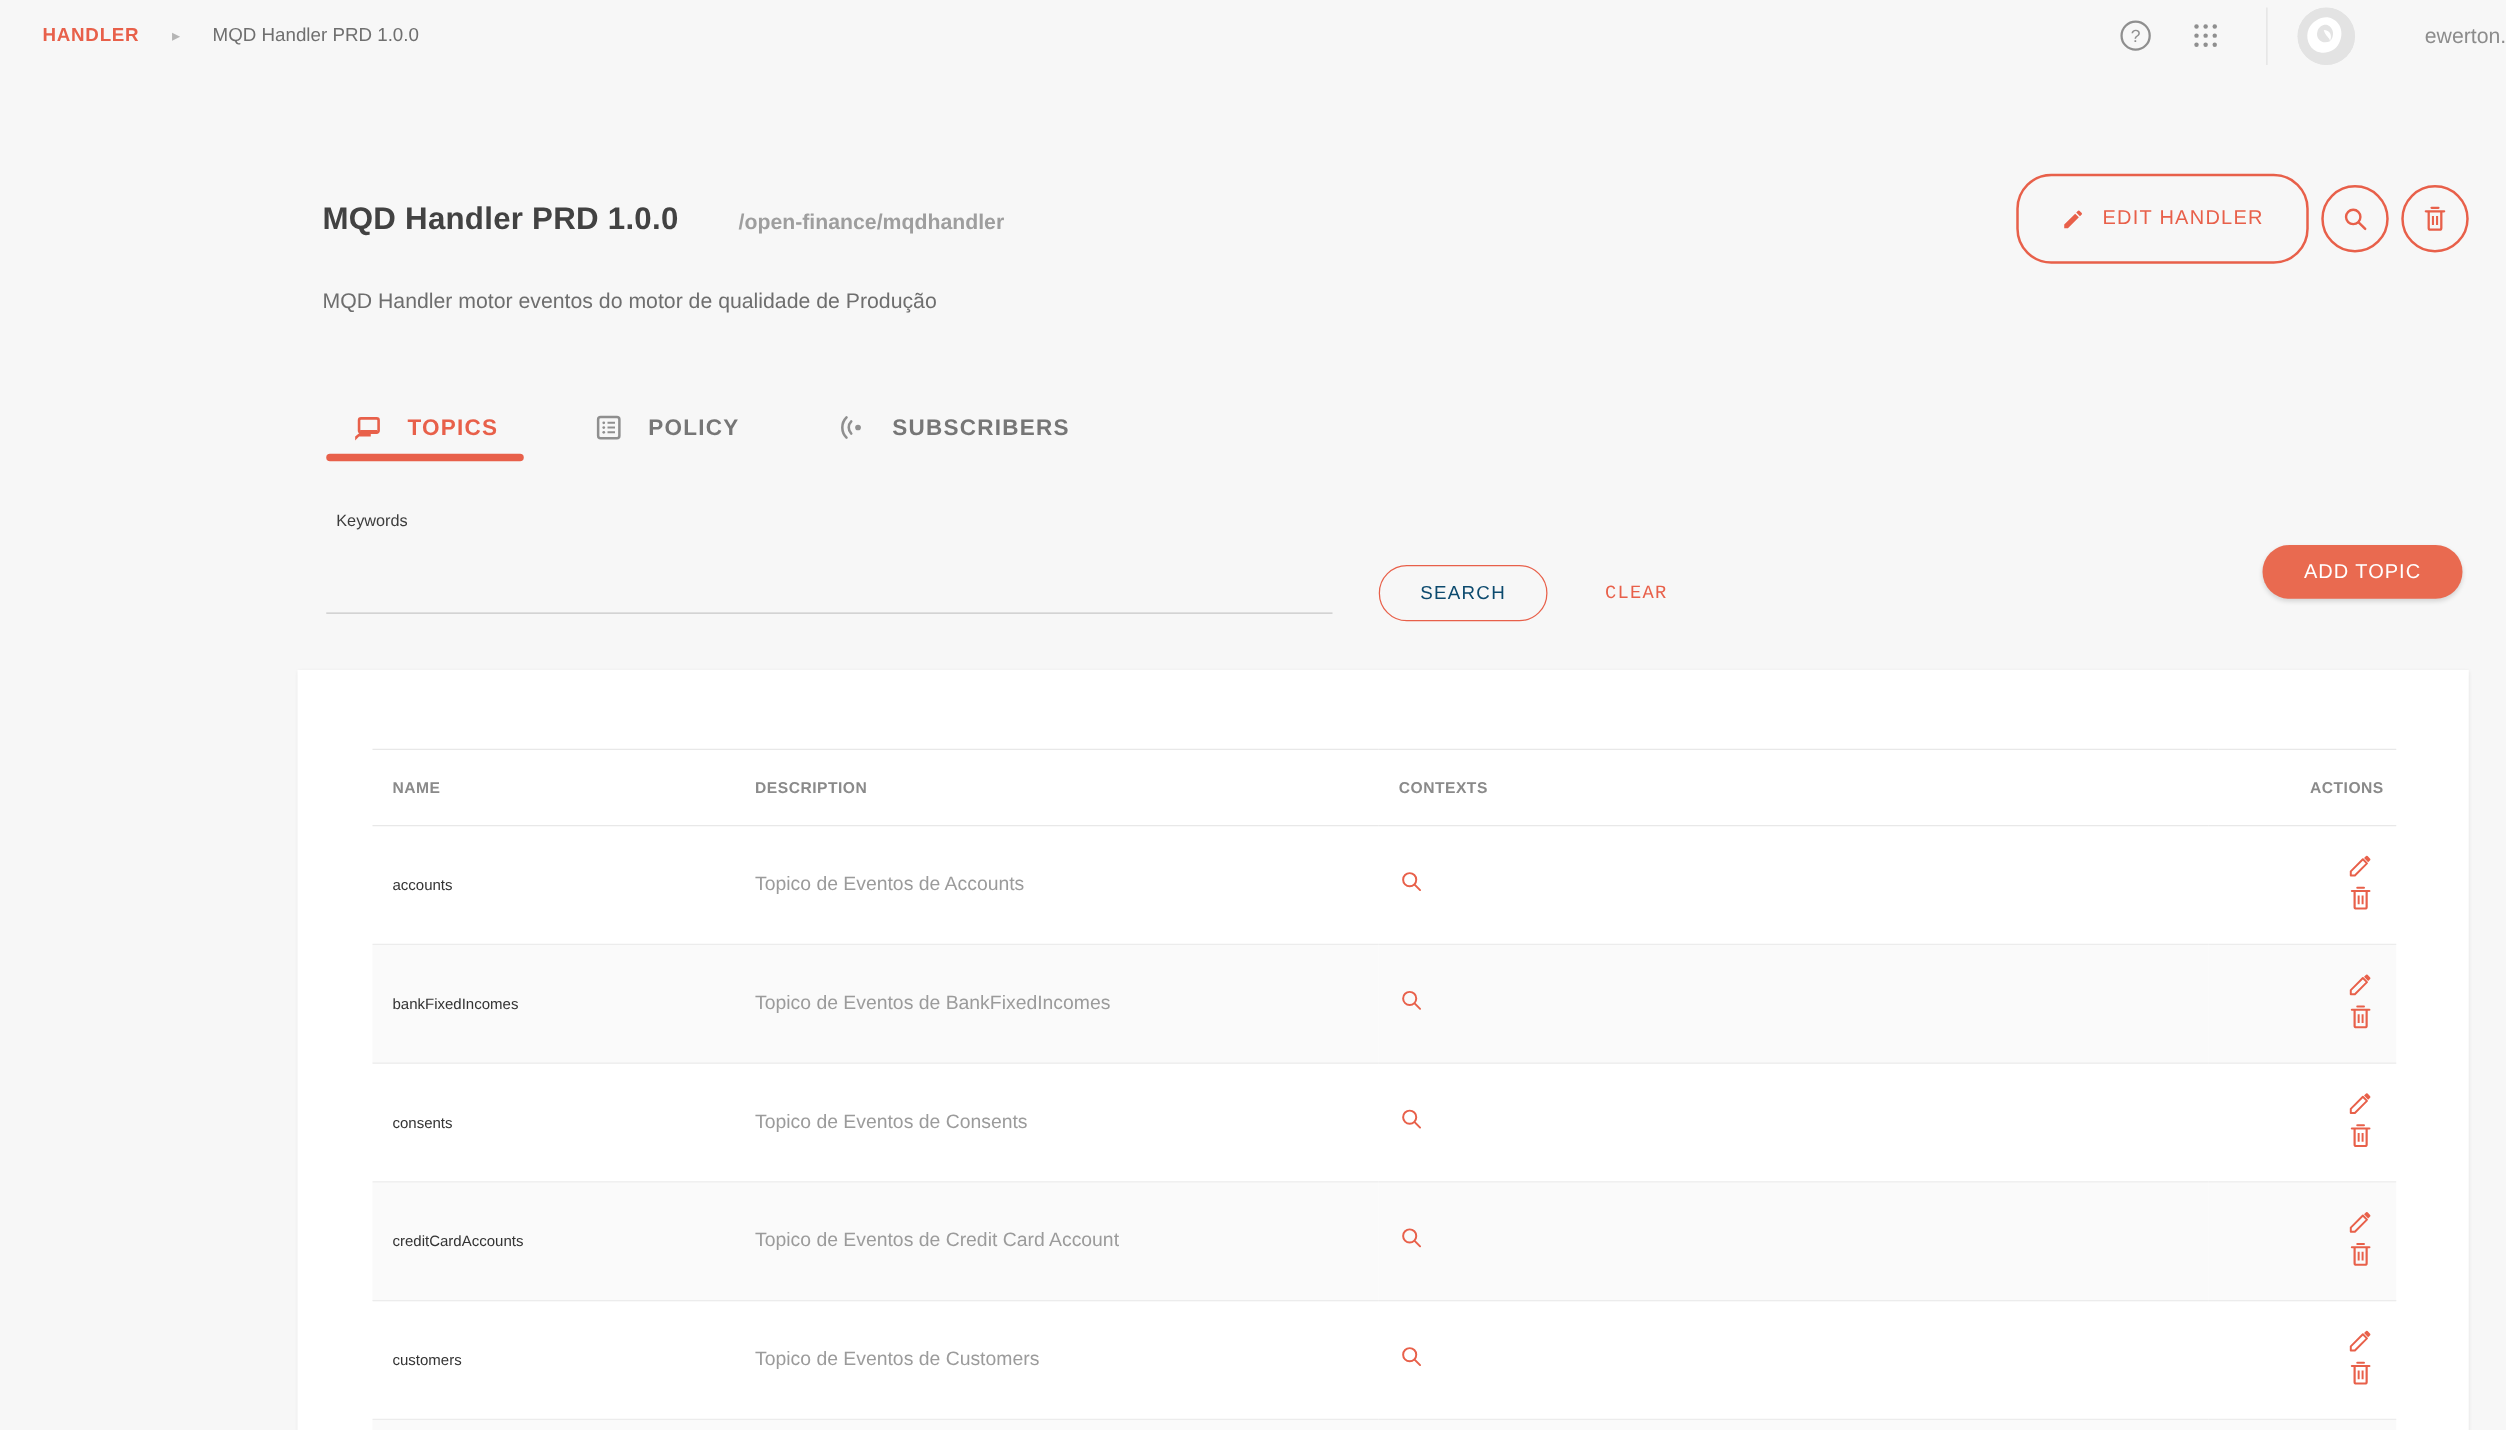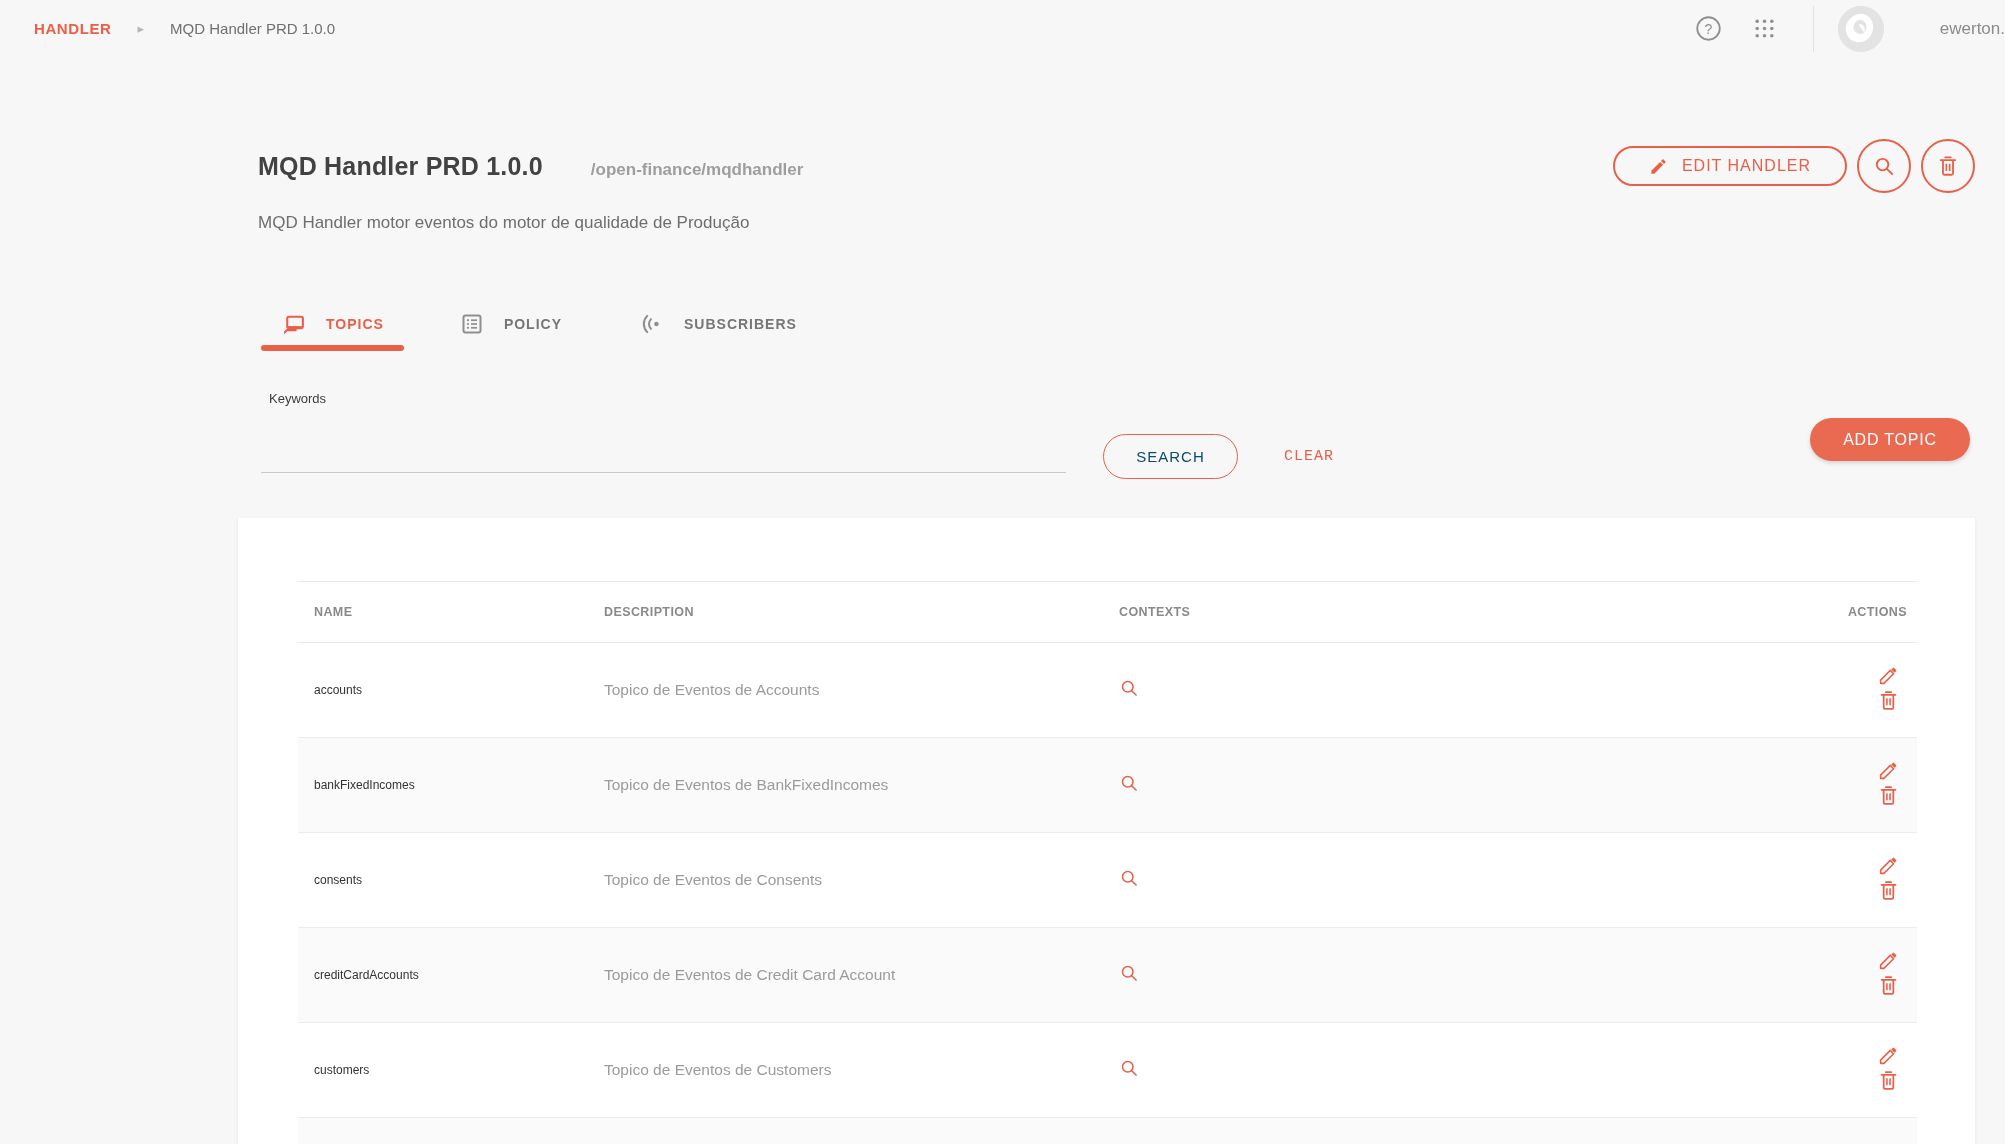--- a/index.html
+++ b/index.html
@@ -34,36 +34,36 @@
   .header-row {
     display:flex; align-items:center; justify-content:space-between;
     margin:82px 30px 0 258px;
   }
   .title-block { display:flex; align-items:baseline; gap:48px; }
   .page-title { font-size:25px; font-weight:bold; color:#424242; letter-spacing:.2px; }
   .page-path  { font-size:17px; font-weight:bold; color:#9e9e9e; }
   .header-actions { display:flex; align-items:center; gap:10px; }
   .btn-outline-pill {
     display:flex; align-items:center; justify-content:center; gap:14px;
-    height:40px; padding:0 34px; border:2px solid #e8604a; border-radius:28px;
+    height:72px; padding:0 34px; border:2px solid #e8604a; border-radius:28px;
     background:transparent; color:#e8604a; font-size:16px; letter-spacing:1px;
     font-family:inherit; cursor:pointer;
   }
   .btn-circle {
     width:54px; height:54px; border-radius:50%; border:2px solid #e8604a;
     background:transparent; display:flex; align-items:center; justify-content:center; cursor:pointer;
   }
   .page-subtitle { margin:20px 30px 0 258px; font-size:17px; color:#6e6e6e; }
 
   
   .tabs { display:flex; gap:36px; margin:64px 0 0 261px; }
   .tab {
     position:relative; display:flex; align-items:center; gap:20px;
     height:54px; padding:0 20px; cursor:pointer;
-    color:#767676; font-size:14px; font-weight:bold; letter-spacing:1px;
+    color:#767676; font-size:18px; font-weight:bold; letter-spacing:1px;
   }
   .tab svg { flex:0 0 auto; }
   .tab.active { color:#e8604a; }
   .tab.active::after {
     content:""; position:absolute; left:0; right:0; bottom:0; height:6px;
     background:#e8604a; border-radius:3px;
   }
 
   
   .filter-section { position:relative; height:167px; }

